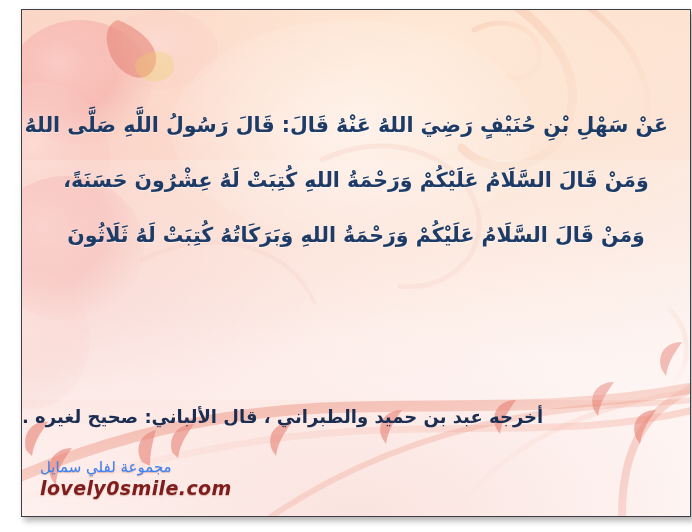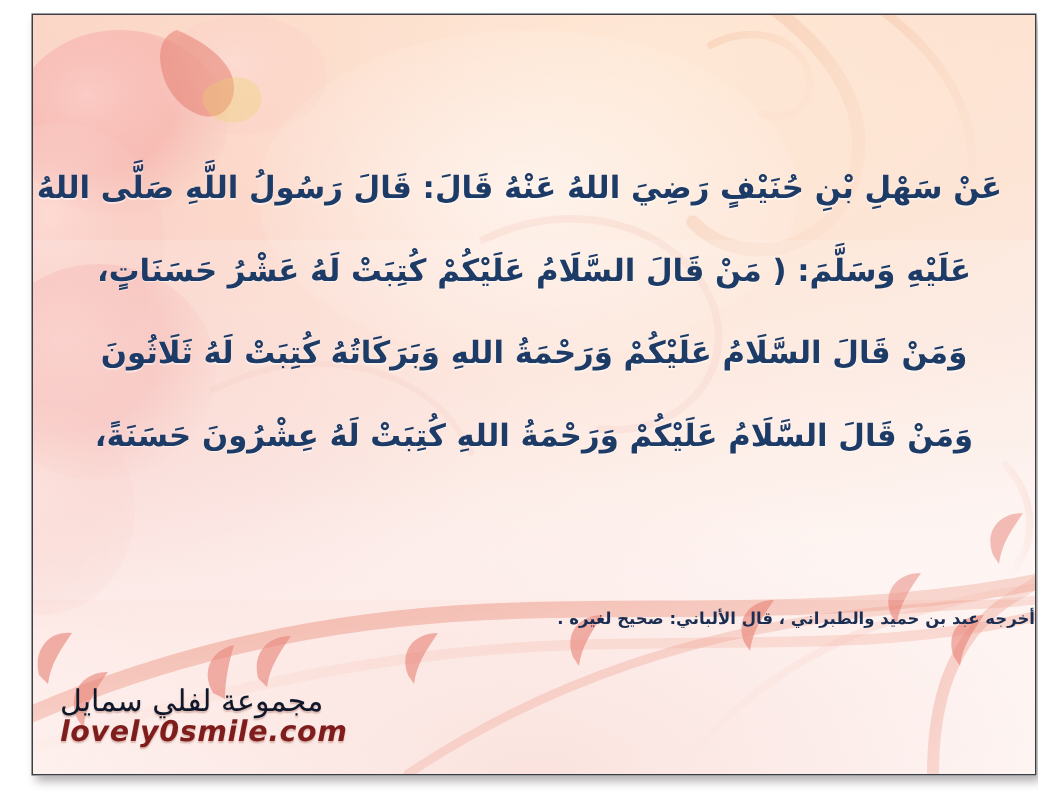--- a/index.html
+++ b/index.html
@@ -85,44 +85,44 @@
   .hadith-line.last {
     text-align: center;
   }
 
   
   .attribution {
     position: absolute;
     left: 0;
     right: 0;
     top: 396px;
-    text-align: right;
+    text-align: left;
     direction: rtl;
     color: #1b2e52;
     font-family: "DejaVu Sans", "Liberation Sans", sans-serif;
     font-weight: bold;
-    font-size: 11px;
+    font-size: 18px;
     letter-spacing: 0;
   }
 
   
   .watermark {
     position: absolute;
     left: 18px;
     bottom: 16px;
     text-align: left;
     direction: ltr;
   }
   .wm-ar {
     display: block;
     direction: rtl;
     text-align: left;
-    color: #0f172a;
-    font-family: "DejaVu Sans", "Liberation Sans", sans-serif;
-    font-size: 20px;
+    color: #3b82f6;
+    font-family: "DejaVu Sans", "Liberation Sans", sans-serif;
+    font-size: 15px;
     letter-spacing: 0.5px;
     line-height: 20px;
     text-shadow: 0 1px 1px rgba(190,140,130,0.55);
   }
   .wm-en {
     display: block;
     color: #7f1d1d;
     font-family: "DejaVu Sans", "Liberation Sans", sans-serif;
     font-style: italic;
     font-weight: bold;
@@ -207,23 +207,22 @@
         </g>
 
         <rect x="0" y="150" width="668" height="240" fill="#ffffff" opacity="0.16"></rect>
       </svg>
     </div>
 
     <div class="content">
 
       <div class="hadith-block">
         <span class="hadith-line">عَنْ سَهْلِ بْنِ حُنَيْفٍ رَضِيَ اللهُ عَنْهُ قَالَ: قَالَ رَسُولُ اللَّهِ صَلَّى اللهُ</span>
-        <span class="hadith-line">عَلَيْهِ وَسَلَّمَ: ( مَنْ قَالَ السَّلَامُ عَلَيْكُمْ كُتِبَتْ لَهُ عَشْرُ حَسَنَاتٍ،</span>
+        <span class="hadith-line">وَمَنْ قَالَ السَّلَامُ عَلَيْكُمْ وَرَحْمَةُ اللهِ كُتِبَتْ لَهُ عِشْرُونَ حَسَنَةً،</span>
         <span class="hadith-line">وَمَنْ قَالَ السَّلَامُ عَلَيْكُمْ وَرَحْمَةُ اللهِ وَبَرَكَاتُهُ كُتِبَتْ لَهُ ثَلَاثُونَ</span>
-        <span class="hadith-line">وَمَنْ قَالَ السَّلَامُ عَلَيْكُمْ وَرَحْمَةُ اللهِ كُتِبَتْ لَهُ عِشْرُونَ حَسَنَةً،</span>
       </div>
 
       <div class="attribution">أخرجه عبد بن حميد والطبراني ، قال الألباني: صحيح لغيره .</div>
 
       <div class="watermark">
         <span class="wm-ar">مجموعة لفلي سمايل</span>
         <span class="wm-en">lovely0smile.com</span>
       </div>
 
     </div>

